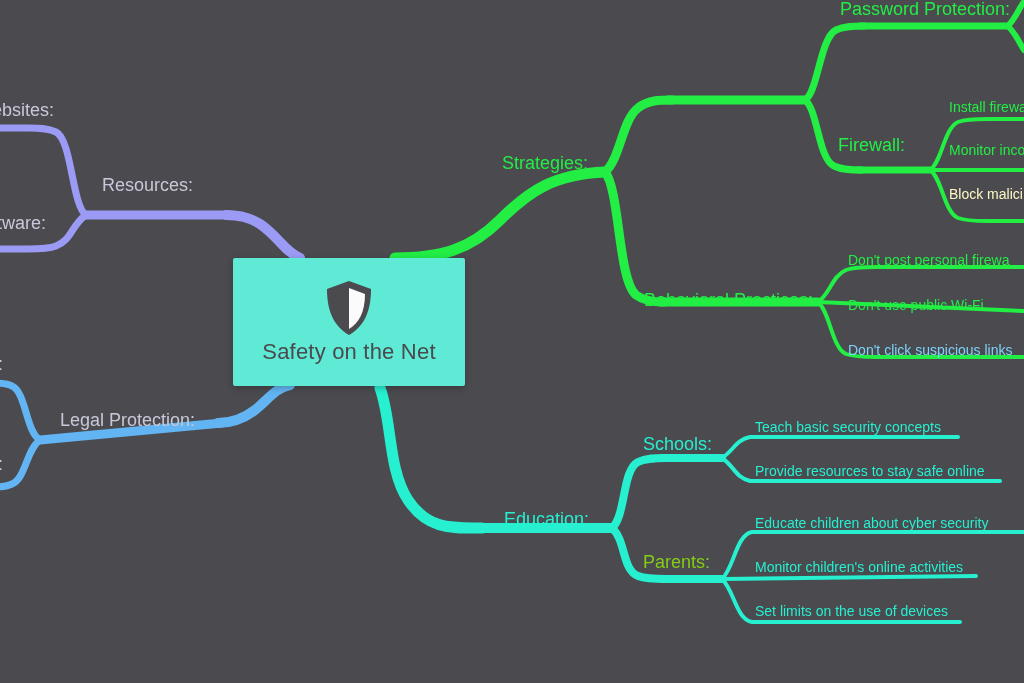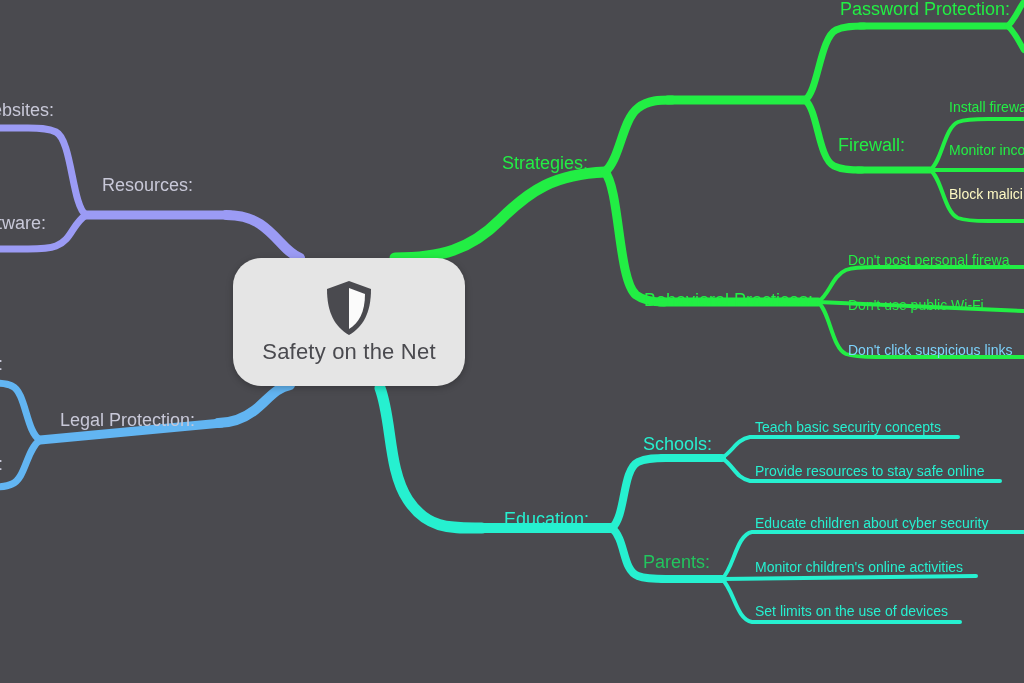--- a/index.html
+++ b/index.html
@@ -32,22 +32,22 @@
   }
   .leaf-label {
     font-size: 14px;
   }
   #center-node {
     position: absolute;
     left: 233px;
     top: 258px;
     width: 232px;
     height: 128px;
-    background: #e5e5e5;
-    border-radius: 28px;
+    background: #5eead4;
+    border-radius: 2px;
     box-shadow: 0 2px 7px rgba(0,0,0,0.25);
     display: flex;
     flex-direction: column;
     align-items: center;
     justify-content: center;
     z-index: 5;
   }
   #center-icon {
     width: 52px;
     height: 58px;
@@ -133,21 +133,21 @@
   <div class="label leaf-label" style="left:949px; top:187px; color:#fef9c3;">Block malici</div>
   <div class="label branch-label" style="left:644px; top:291px; color:#22ee44;">Behavioral Practices:</div>
   <div class="label leaf-label" style="left:848px; top:253px; color:#22ee44;">Don't post personal firewa</div>
   <div class="label leaf-label" style="left:848px; top:298px; color:#22ee44;">Don't use public Wi-Fi</div>
   <div class="label leaf-label" style="left:848px; top:343px; color:#7dd3fc;">Don't click suspicious links</div>
 
   <div class="label branch-label" style="left:504px; top:510px; color:#26f0d0;">Education:</div>
   <div class="label branch-label" style="left:643px; top:435px; color:#26f0d0;">Schools:</div>
   <div class="label leaf-label" style="left:755px; top:420px; color:#26f0d0;">Teach basic security concepts</div>
   <div class="label leaf-label" style="left:755px; top:464px; color:#26f0d0;">Provide resources to stay safe online</div>
-  <div class="label branch-label" style="left:643px; top:553px; color:#22c55e;">Parents:</div>
+  <div class="label branch-label" style="left:643px; top:553px; color:#84cc16;">Parents:</div>
   <div class="label leaf-label" style="left:755px; top:516px; color:#26f0d0;">Educate children about cyber security</div>
   <div class="label leaf-label" style="left:755px; top:560px; color:#26f0d0;">Monitor children's online activities</div>
   <div class="label leaf-label" style="left:755px; top:604px; color:#26f0d0;">Set limits on the use of devices</div>
 
   <div class="label branch-label" style="left:102px; top:176px; color:#c8c8d8;">Resources:</div>
   <div class="label branch-label" style="left:-8px; top:101px; color:#c8c8d8;">ebsites:</div>
   <div class="label branch-label" style="left:-8px; top:214px; color:#c8c8d8;">ftware:</div>
 
   <div class="label branch-label" style="left:60px; top:411px; color:#c8c8d8;">Legal Protection:</div>
   <div class="label branch-label" style="left:-2px; top:355px; color:#c8c8d8;">:</div>

